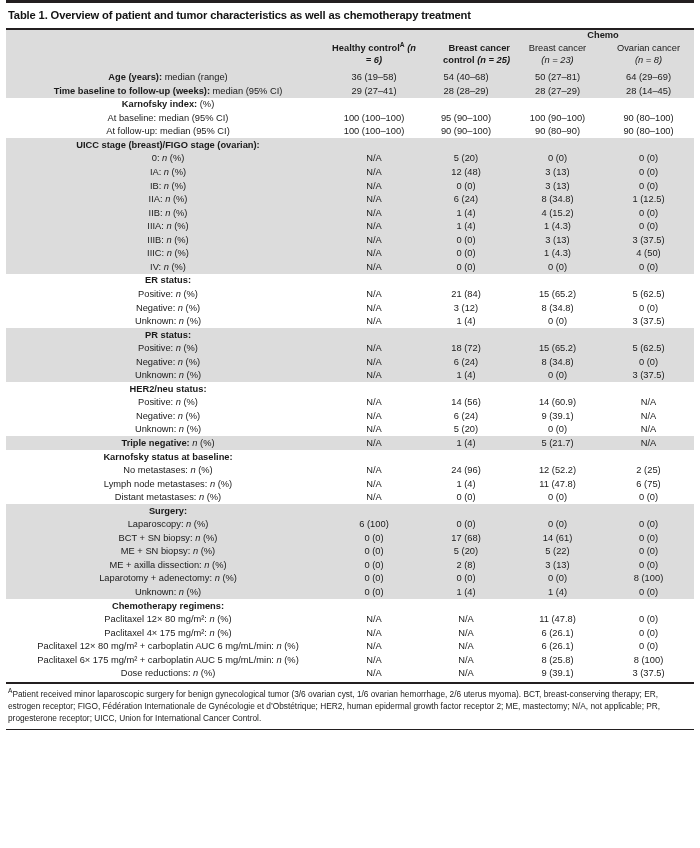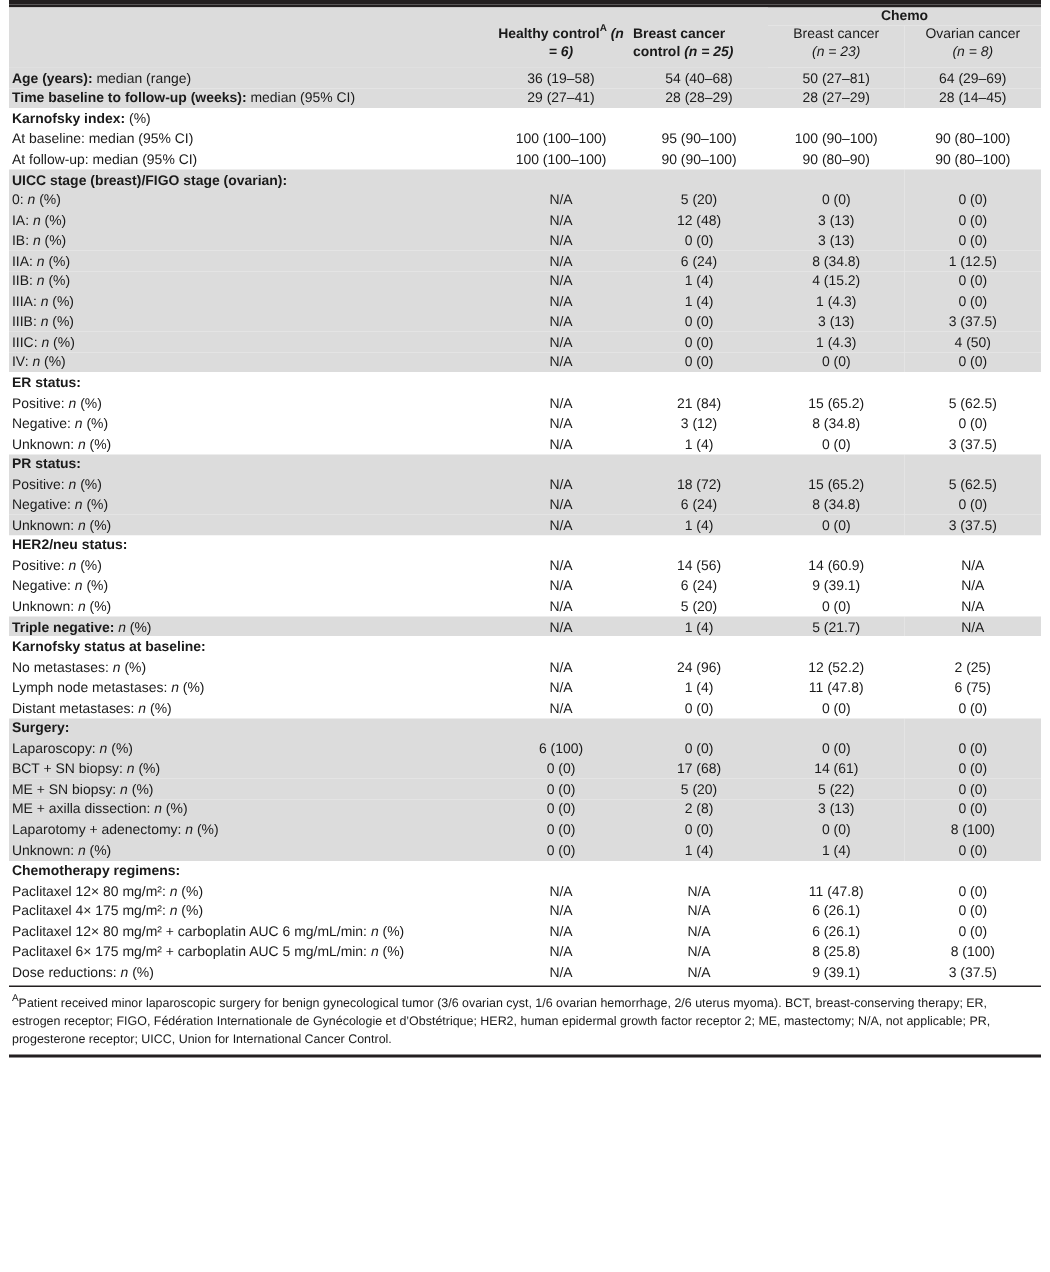--- a/index.html
+++ b/index.html
@@ -68,21 +68,21 @@
   th.colhead .ln { display: block; white-space: nowrap; }
   .ital { font-style: italic; }
   sup { font-size: 6.6px; vertical-align: super; line-height: 0; }
 
   tbody td {
     padding: 0.6px 0 0.6px 0;
     line-height: 1.33;
     vertical-align: baseline;
     font-size: 9.3px;
   }
-  td.lbl { text-align: left; padding-left: 2px; }
+  td.lbl { text-align: center; padding-left: 2px; }
   td.val { text-align: center; padding: 0.6px 4px; }
   tr.band td { background: #dcdcdc; }
   tr.plain td { background: #ffffff; }
   .b { font-weight: bold; }
   .indent { padding-left: 14px; }
 
   .foot-rule { height: 1.5px; background: #231f20; margin-top: 2px; }
   .footnotes {
     font-size: 8.3px;
     line-height: 1.45;
@@ -92,20 +92,21 @@
   }
   .bottom-rule { height: 1.5px; background: #231f20; }
 </style>
 </head>
 <body>
 
 <div class="table-wrap">
 
   <div class="top-rule"></div>
 
+  <div class="title">Table 1. Overview of patient and tumor characteristics as well as chemotherapy treatment</div>
 
   <div class="title-rule"></div>
 
   <table>
     <colgroup>
       <col class="c-label">
         <col class="c-hc">
         <col class="c-bcc">
         <col class="c-cbc">
         <col class="c-coc">
@@ -113,21 +114,21 @@
     <thead>
       <tr class="hdr">
         <th class="spacer" rowspan="2"></th>
         <th class="spacer" rowspan="2">
           <span class="colhead" style="display:block;text-align:center;padding:0 2px 4px;">
             <span class="ln"><span>Healthy control</span><sup>A</sup></span>
             <span class="ln"><span class="ital" style="font-weight:bold;">(n = 6)</span></span>
           </span>
         </th>
         <th class="spacer" rowspan="2">
-          <span class="colhead" style="display:block;text-align:left;padding:0 2px 4px;">
+          <span class="colhead" style="display:block;text-align:right;padding:0 2px 4px;">
             <span class="ln">Breast cancer</span>
             <span class="ln">control</span>
             <span class="ln ital">(n = 25)</span>
           </span>
         </th>
         <th class="grp" colspan="2">Chemo</th>
       </tr>
       <tr class="hdr">
         <th class="colhead sub">
           <span class="ln">Breast cancer</span>

